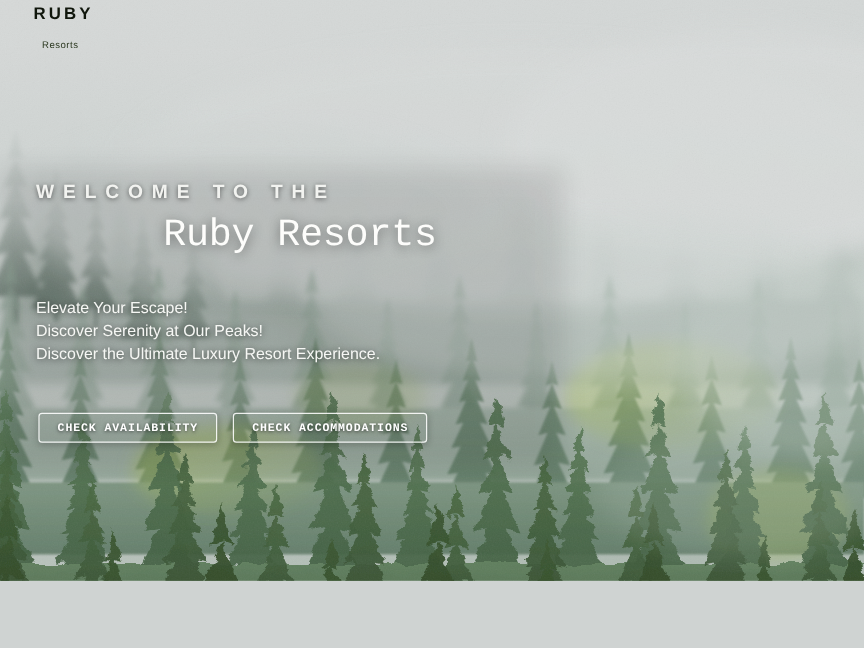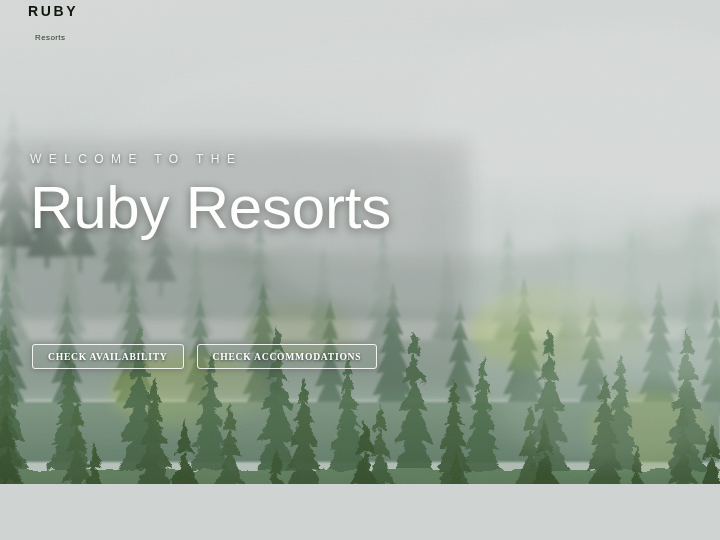--- a/index.html
+++ b/index.html
@@ -32,32 +32,32 @@
     font-size:8px; font-weight:normal;
     letter-spacing:0.4px; color:#2d3a22;
     display:block; margin-top:16px; margin-left:7px;
   }
   
   #copy {
     position:absolute; left:30px; top:152px;
     z-index:5; width:440px;
   }
   #eyebrow {
-    font-size:12px; font-weight:400;
+    font-size:16px; font-weight:700;
     letter-spacing:7.4px; color:#f2f3f0;
     text-shadow:0 1px 4px rgba(0,0,0,.55);
     display:block; margin-bottom:4px;
   }
   #title {
-    font-family:Liberation Sans, sans-serif;
-    font-size:60px; font-weight:400;
+    font-family:Liberation Mono, monospace;
+    font-size:32px; font-weight:400;
     color:#fdfdfb; letter-spacing:-0.2px;
     line-height:1.12;
     text-shadow:0 2px 10px rgba(0,0,0,.45);
-    display:block; margin-top:8px;
+    display:block; margin-top:8px;text-align:center;
   }
   #tagline { margin-top:33px; }
   .tag-line {
     display:block;
     font-size:13.3px; font-weight:400;
     color:#f6f7f4; line-height:19px;
     text-shadow:0 1px 5px rgba(0,0,0,.6);
     white-space:nowrap;
   }
   
@@ -65,21 +65,21 @@
     position:absolute; left:32px; top:344px;
     z-index:5; display:flex; gap:13px;
   }
   .cta-btn {
     display:flex; align-items:center; justify-content:center;
     height:25px; padding:0 15px;
     border:1px solid rgba(255,255,255,.88);
     border-radius:3px;
     background:transparent;
     color:#ffffff;
-    font-family:Liberation Serif, serif;
+    font-family:Liberation Mono, monospace;
     font-size:9.6px; font-weight:bold;
     letter-spacing:0.75px;
     text-shadow:0 1px 3px rgba(0,0,0,.6);
     cursor:pointer; white-space:nowrap;
     box-shadow:0 1px 6px rgba(0,0,0,.22);
   }
 </style>
 </head>
 <body>
 
@@ -307,20 +307,25 @@
   </svg>
 
   <div id="logo">
     <span id="logo-word">RUBY</span>
     <span id="logo-sub">Resorts</span>
   </div>
 
   <div id="copy">
     <span id="eyebrow">WELCOME TO THE</span>
     <h1 id="title">Ruby Resorts</h1>
+    <div id="tagline">
+      <span class="tag-line">Elevate Your Escape!</span>
+      <span class="tag-line">Discover Serenity at Our Peaks!</span>
+      <span class="tag-line">Discover the Ultimate Luxury Resort Experience.</span>
+    </div>
   </div>
 
   <div id="cta">
     <button class="cta-btn">CHECK AVAILABILITY</button>
     <button class="cta-btn">CHECK ACCOMMODATIONS</button>
   </div>
 
 </div>
 
 </body></html>

